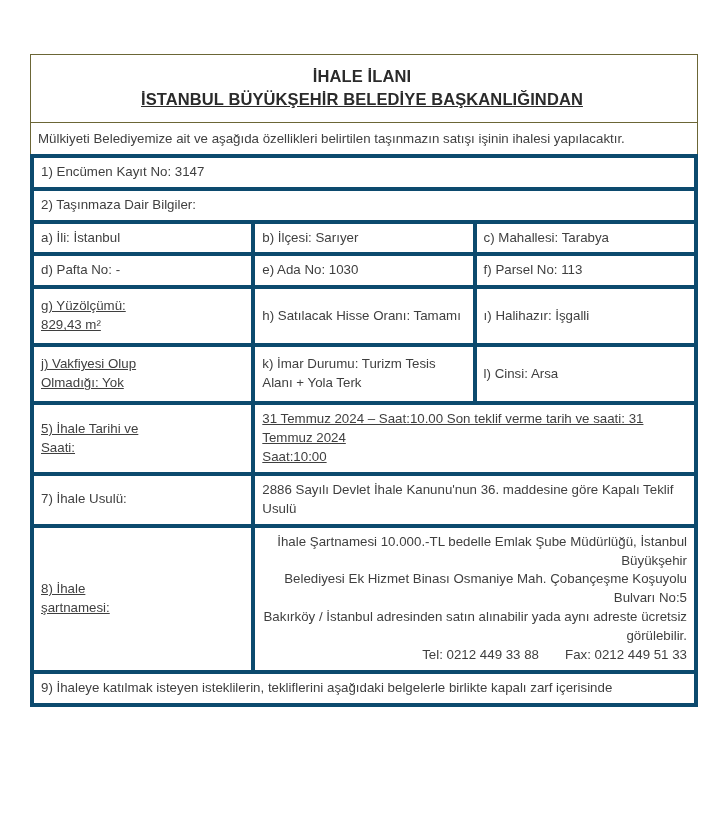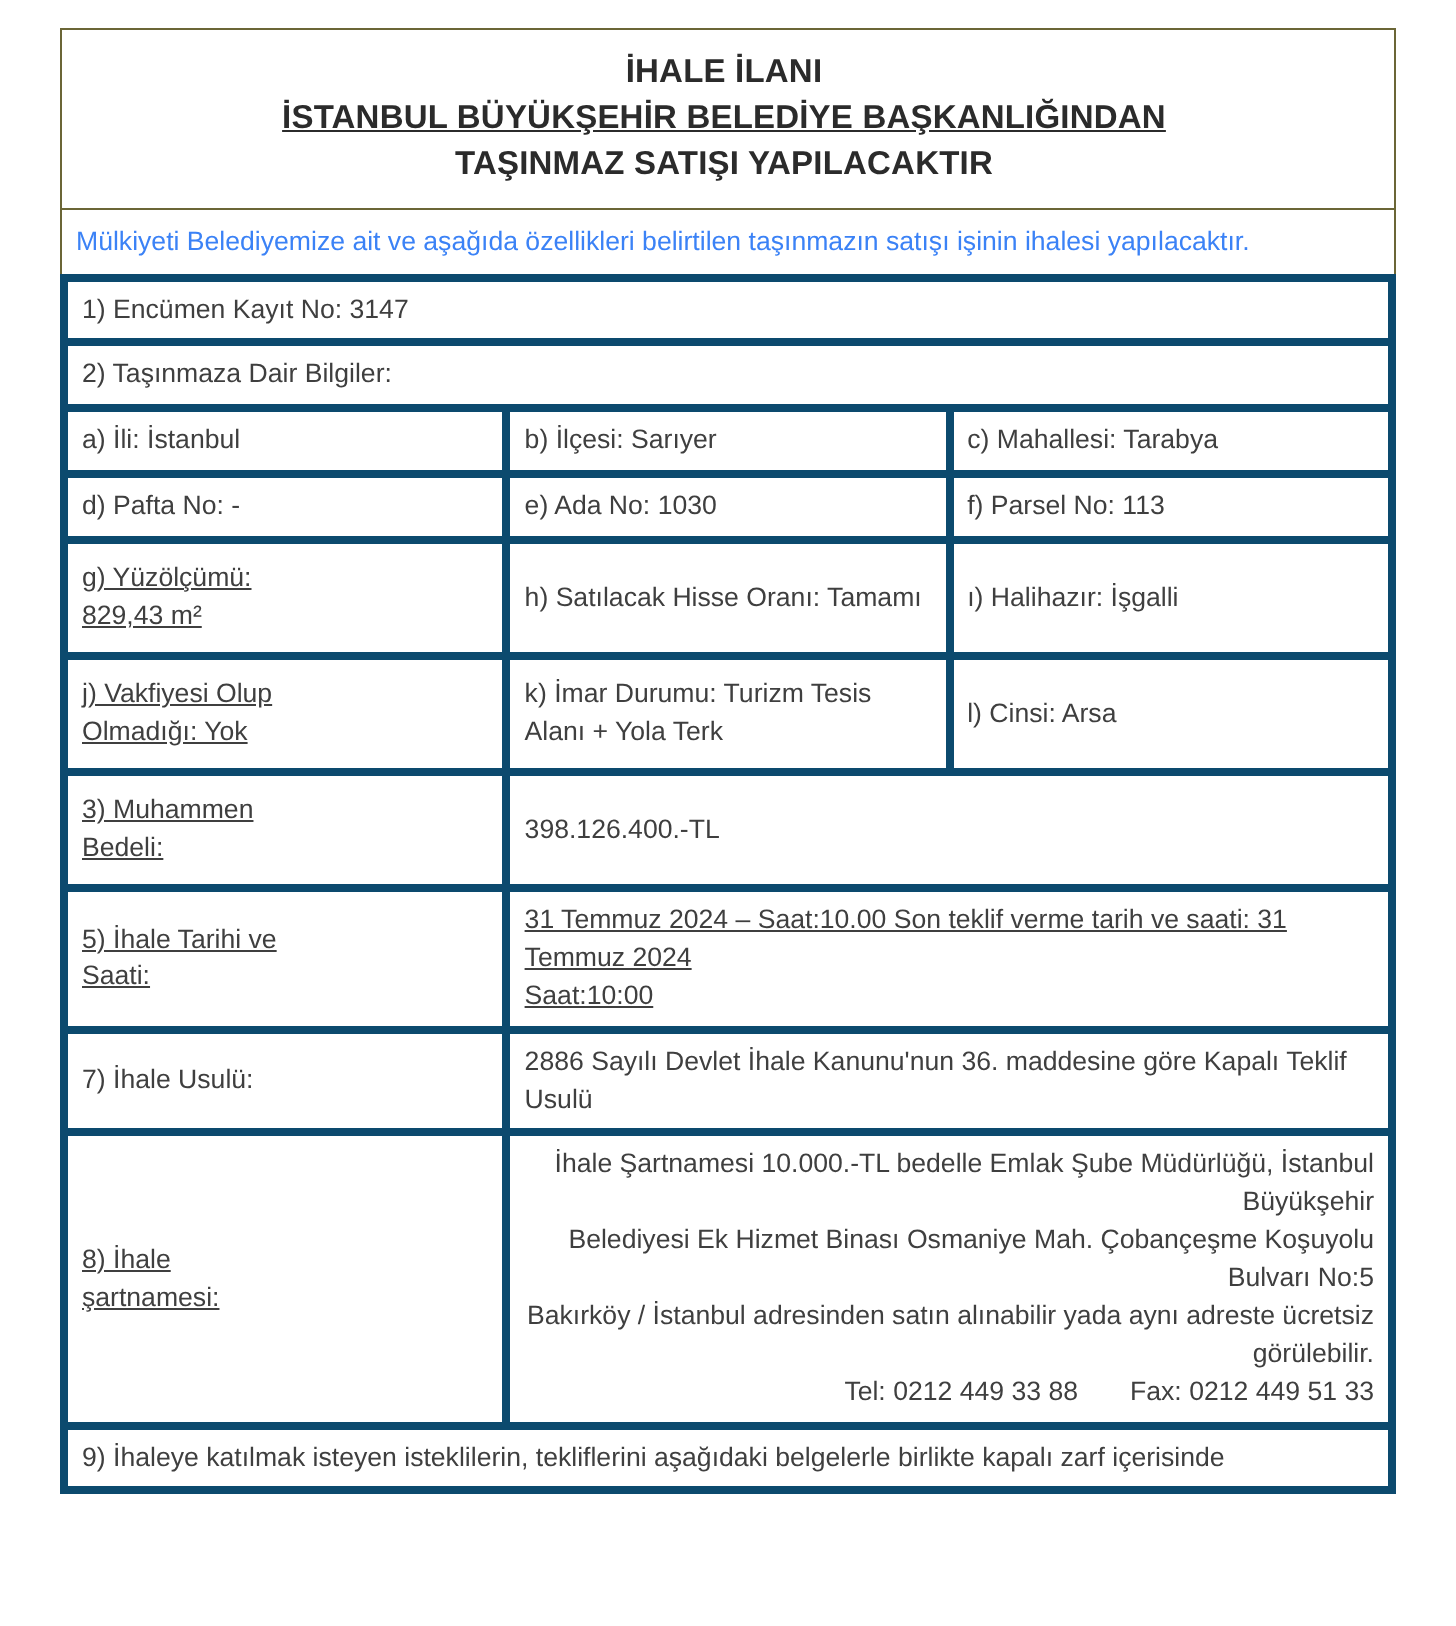--- a/index.html
+++ b/index.html
@@ -25,39 +25,40 @@
     padding: 14px 30px 0 30px;
   }
 
   
   .title-box {
     border: 1px solid #6b6636;
     border-bottom: none;
     padding: 10px 12px 11px 8px;
     text-align: center;
     background: #ffffff;
+    margin-top: 40px;
   }
   .title-line {
     font-weight: bold;
     color: #2b2b2b;
     line-height: 1.38;
     letter-spacing: 0.1px;
   }
   .title-line.l1 { font-size: 16.5px; }
   .title-line.l2 { font-size: 16.5px; text-decoration: underline; }
   .title-line.l3 { font-size: 16.5px; }
 
   
   .intro-box {
     border: 1px solid #6b6636;
     border-top: 1px solid #6b6636;
     border-bottom: none;
     padding: 7px 7px 7px 7px;
     font-size: 13.3px;
-    color: #3b82f6;
+    color: #404040;
     line-height: 1.3;
   }
 
   
   table.main {
     width: 100%;
     border-collapse: collapse;
     table-layout: fixed;
     font-size: 13.3px;
     color: #3f3f3f;
@@ -95,21 +96,20 @@
   .list-cell .ln { display: block; }
 </style>
 </head>
 <body>
 
 <div class="page">
 
   <div class="title-box">
     <div class="title-line l1">İHALE İLANI</div>
     <div class="title-line l2">İSTANBUL BÜYÜKŞEHİR BELEDİYE BAŞKANLIĞINDAN</div>
-    <div class="title-line l3">TAŞINMAZ SATIŞI YAPILACAKTIR</div>
   </div>
 
   <div class="intro-box">Mülkiyeti Belediyemize ait ve aşağıda özellikleri belirtilen taşınmazın satışı işinin ihalesi yapılacaktır.</div>
 
   <table class="main">
     <tbody>
       <tr>
         <td class="c1" colspan="3">1) Encümen Kayıt No: 3147</td>
       </tr>
       <tr>
@@ -135,27 +135,20 @@
       </tr>
       <tr>
         <td class="c1 tall twoline">
           <span>j) Vakfiyesi Olup</span><br>
           <span>Olmadığı: Yok</span>
         </td>
         <td class="c2">k) İmar Durumu: Turizm Tesis Alanı + Yola Terk</td>
         <td class="c3">l) Cinsi: Arsa</td>
       </tr>
 
-      <tr>
-        <td class="c1 tall twoline">
-          <span>3) Muhammen</span><br>
-          <span>Bedeli:</span>
-        </td>
-        <td colspan="2">398.126.400.-TL</td>
-      </tr>
 
 
       <tr>
         <td class="c1 tall twoline">
           <span>5) İhale Tarihi ve</span><br>
           <span>Saati:</span>
         </td>
         <td colspan="2" class="twoline">
           <span>31 Temmuz 2024 – Saat:10.00 Son teklif verme tarih ve saati: 31 Temmuz 2024</span><br>
           <span>Saat:10:00</span>

